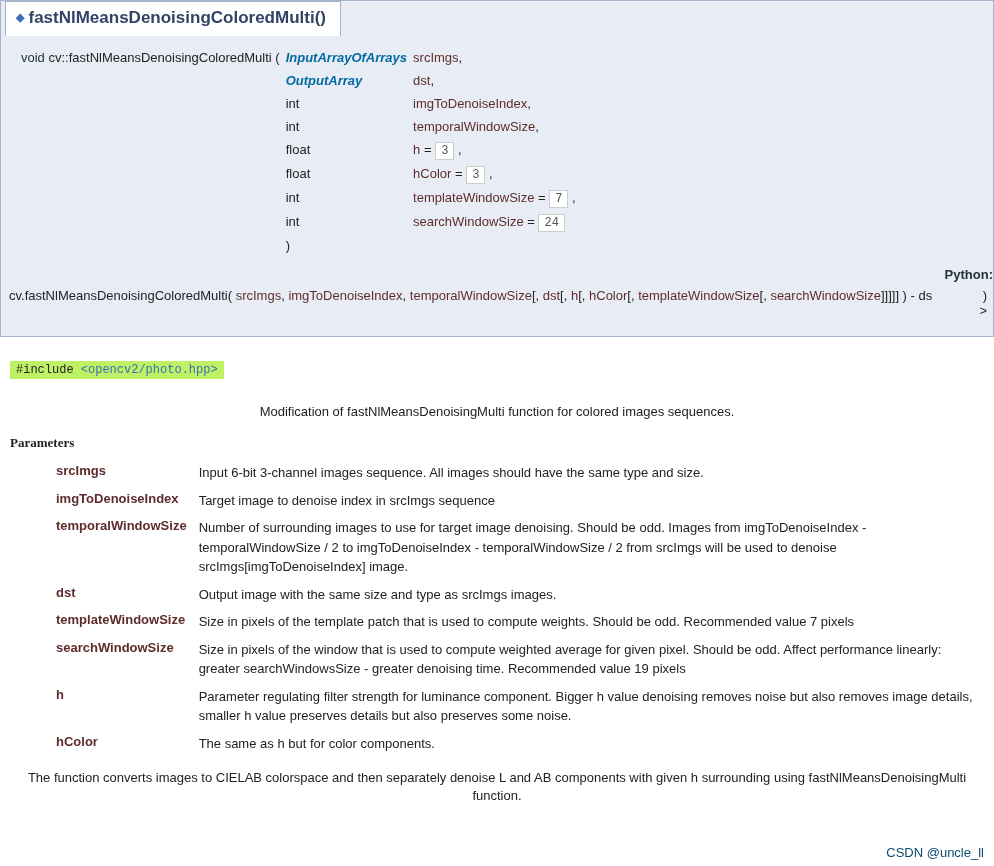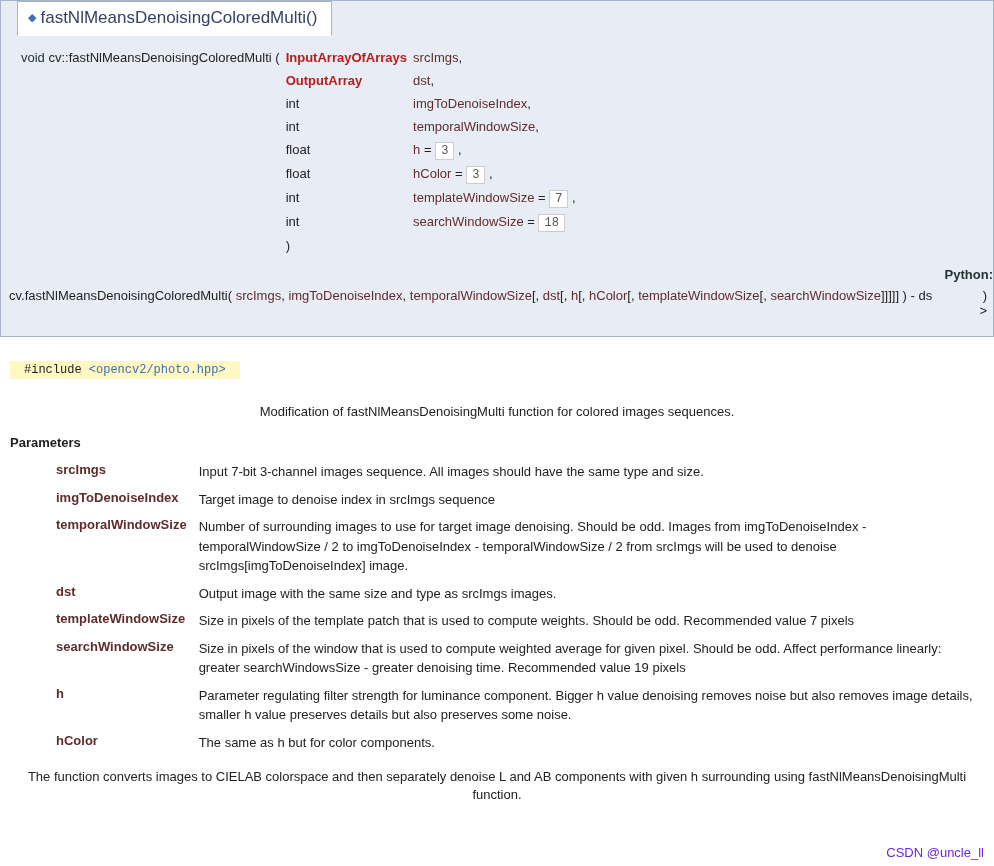--- a/index.html
+++ b/index.html
@@ -16,46 +16,46 @@
     background: #E8EDF5;
     border: 1px solid #A6B4CA;
     padding: 10px 0 18px 0;
   }
   .title-tab {
     display: inline-block;
     background: #fff;
     border: 1px solid #A6B4CA;
     border-bottom: 1px solid #fff;
     padding: 6px 14px 7px 10px;
-    margin-left: 16px;
+    margin-left: 4px;
     position: relative;
     top: -10px;
     font-size: 17px;
-    font-weight: normal;
+    font-weight: bold;
     color: #324365;
   }
   .title-bullet {
     color: #3B6FB6;
     font-size: 11px;
     vertical-align: 2px;
     margin-right: 4px;
   }
   .sig-table {
     margin: 0 0 0 20px;
     border-collapse: collapse;
     font-size: 13px;
   }
   .sig-table td {
     padding: 4px 6px 4px 0;
     vertical-align: top;
     white-space: nowrap;
   }
   .sig-return { color: #233; }
   .sig-fnqual { color: #222; }
-  .sig-type-link { color: #b91c1c; font-weight: bold; }
+  .sig-type-link { color: #0369a1; font-weight: bold; font-style: italic; }
   .sig-param { color: #5e2c2c; }
   .sig-default-num {
     background: #fff;
     border: 1px solid #ccc;
     padding: 1px 5px;
     font-family: "Courier New", monospace;
     font-size: 12px;
     color: #555;
   }
   .python-label {
@@ -71,33 +71,34 @@
     overflow: hidden;
   }
   .python-sig .py-right {
     float: right;
     text-align: right;
   }
   .include-line {
     margin: 24px 0 14px 10px;
     font-family: "Courier New", monospace;
     font-size: 12px;
-    background: #fef9c3;
+    background: #bef264;
     display: inline-block;
-    padding: 2px 14px;
+    padding: 2px 6px;
   }
   .include-path { color: #3B6FB6; }
   .body-text {
     margin: 10px 10px 12px 10px;
     line-height: 1.4;
     text-align: center;
   }
   .params-heading {
     font-weight: bold;
     margin: 14px 0 8px 10px;
+    font-family: Liberation Serif, serif;
   }
   .params-table {
     margin: 0 10px 12px 50px;
     border-collapse: collapse;
     font-size: 13px;
   }
   .params-table td {
     padding: 4px 6px;
     vertical-align: top;
   }
@@ -106,21 +107,21 @@
     font-weight: bold;
     white-space: nowrap;
   }
   .param-desc {
     line-height: 1.5;
   }
   .watermark {
     position: absolute;
     right: 10px;
     bottom: 6px;
-    color: #6d28d9;
+    color: #0c4a6e;
     font-size: 13px;
   }
   .page-wrap {
     position: relative;
     width: 994px;
     height: 866px;
     overflow: hidden;
   }
 </style>
 </head>
@@ -168,21 +169,21 @@
             <td><span class="sig-param">hColor</span> = <span class="sig-default-num">3</span> ,</td>
           </tr>
           <tr>
             <td style="text-align: right;"></td>
             <td>int</td>
             <td><span class="sig-param">templateWindowSize</span> = <span class="sig-default-num">7</span> ,</td>
           </tr>
           <tr>
             <td style="text-align: right;"></td>
             <td>int</td>
-            <td><span class="sig-param">searchWindowSize</span> = <span class="sig-default-num">18</span></td>
+            <td><span class="sig-param">searchWindowSize</span> = <span class="sig-default-num">24</span></td>
           </tr>
           <tr>
             <td></td>
             <td>)</td>
             <td></td>
           </tr>
         </tbody>
   </table>
 
   <div class="python-label">Python:</div>
@@ -211,21 +212,21 @@
 
 
 <div class="body-text">Modification of fastNlMeansDenoisingMulti function for colored images sequences.</div>
 
 
 <div class="params-heading">Parameters</div>
 <table class="params-table">
   <tbody id="params-body">
         <tr>
           <td class="param-name">srcImgs</td>
-          <td class="param-desc">Input 7-bit 3-channel images sequence. All images should have the same type and size.</td>
+          <td class="param-desc">Input 6-bit 3-channel images sequence. All images should have the same type and size.</td>
         </tr>
         <tr>
           <td class="param-name">imgToDenoiseIndex</td>
           <td class="param-desc">Target image to denoise index in srcImgs sequence</td>
         </tr>
         <tr>
           <td class="param-name">temporalWindowSize</td>
           <td class="param-desc">Number of surrounding images to use for target image denoising. Should be odd. Images from imgToDenoiseIndex - temporalWindowSize / 2 to imgToDenoiseIndex - temporalWindowSize / 2 from srcImgs will be used to denoise srcImgs[imgToDenoiseIndex] image.</td>
         </tr>
         <tr>

